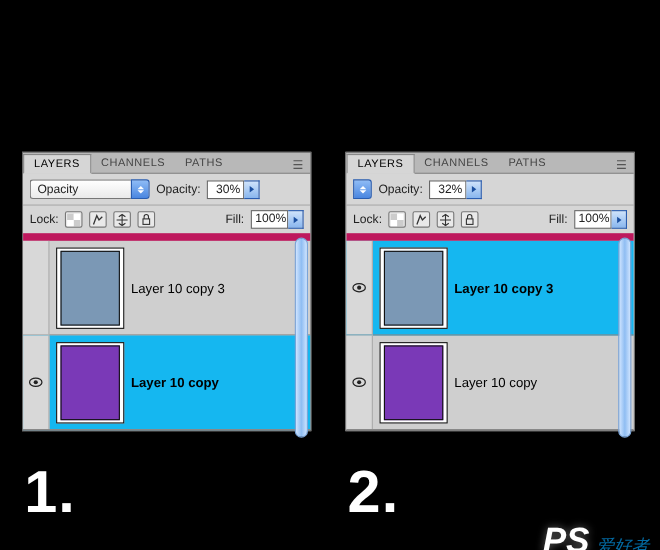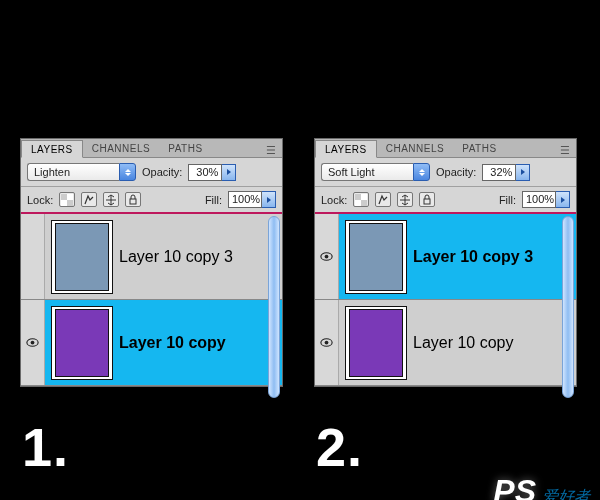--- a/index.html
+++ b/index.html
@@ -17,32 +17,32 @@
 .select-body{background:linear-gradient(#fff,#eaeaea);border:1px solid #777;border-right:none;height:18px;padding:2px 6px 0;border-radius:3px 0 0 3px;width:92px;color:#222}
 .select-btn{width:17px;height:18px;background:linear-gradient(#8fbcf6,#4a86e0);border:1px solid #2a5db0;border-radius:0 3px 3px 0;display:flex;flex-direction:column;align-items:center;justify-content:center}
 .caret-up,.caret-down{width:0;height:0;border-left:3px solid transparent;border-right:3px solid transparent}
 .caret-up{border-bottom:3px solid #fff;margin-bottom:1px}
 .caret-down{border-top:3px solid #fff}
 .lbl{color:#222}
 .pct{display:flex;align-items:flex-start}
 .pct-box{background:#fff;border:1px solid #666;height:17px;width:34px;padding:1px 3px 0;text-align:right;color:#222}
 .pct-btn{width:14px;height:17px;background:linear-gradient(#cfe3fb,#89b6ee);border:1px solid #2a5db0;border-left:none;display:flex;align-items:center;justify-content:center}
 .pct-btn .tri{width:0;height:0;border-left:4px solid #1b4fa0;border-top:3px solid transparent;border-bottom:3px solid transparent}
-.row2{display:flex;align-items:center;gap:6px;padding:4px 6px;background:#d6d6d6;border-bottom:2px solid #be185d}
+.row2{display:flex;align-items:center;gap:6px;padding:4px 6px;background:#d6d6d6;border-bottom:7px solid #be185d}
 .iconbox{width:16px;height:15px;border:1px solid #777;background:#e9e9e9;display:flex;align-items:center;justify-content:center;border-radius:2px}
 .iconbox svg{width:12px;height:12px}
 .flex-sp{flex:1}
 .layers{background:#cfcfcf}
 .layer{display:flex;align-items:center;height:86px;border-bottom:1px solid #888}
 .layer.sel{background:#15b7f0}
 .vis{width:24px;height:100%;display:flex;align-items:center;justify-content:center;border-right:1px solid #aaa;background:#d8d8d8}
 .eye{width:15px;height:15px}
 .thumb-wrap{width:62px;height:74px;margin:0 6px;background:#fff;border:1px solid #111;padding:2px;display:flex;align-items:center;justify-content:center}
 .thumb{width:54px;height:68px;border:1px solid #111}
-.lname{color:#000;font-size:16px}
+.lname{color:#000;font-size:12px}
 .layer.sel .lname{font-weight:bold;color:#000}
 .scrollbar{position:absolute;right:2px;top:77px;width:12px;height:182px;border:1px solid #7aa4d8;border-radius:6px;background:linear-gradient(90deg,#cfe4ff,#8fbdf2 50%,#cfe4ff)}
 .num{position:absolute;color:#fff;font-family:Impact,Arial Black,sans-serif;font-size:54px;font-weight:900;letter-spacing:1px}
 .num.n1{left:22px;top:400px}
 .num.n2{left:316px;top:400px}
 .watermark{position:absolute;right:6px;bottom:6px;color:#fff;font-family:"Brush Script MT",cursive;font-style:italic;display:flex;align-items:baseline;gap:6px}
 .wm-logo{font-size:32px;font-weight:bold;text-shadow:0 0 8px rgba(255,255,255,.4)}
 .wm-sub{font-size:16px;color:#0369a1;font-family:"Segoe Script",cursive}
 .wm-url{position:absolute;right:10px;bottom:2px;color:#aaa;font-size:9px;font-family:Arial}
 </style>
@@ -53,21 +53,21 @@
 
   <div class="panel p1">
     <div class="tabs">
       <div class="tab active">LAYERS</div>
       <div class="tab">CHANNELS</div>
       <div class="tab">PATHS</div>
       <div class="mini-tri">☰</div>
     </div>
     <div class="opts">
       <div class="select">
-        <div class="select-body">Lighten</div>
+        <div class="select-body">Opacity</div>
         <div class="select-btn">
             <div class="caret-up"></div>
             <div class="caret-down"></div>
           </div>
       </div>
       <span class="lbl">Opacity:</span>
       <div class="pct">
         <div class="pct-box">30%</div>
         <div class="pct-btn">
             <div class="tri"></div>
@@ -135,21 +135,20 @@
 
   <div class="panel p2">
     <div class="tabs">
       <div class="tab active">LAYERS</div>
       <div class="tab">CHANNELS</div>
       <div class="tab">PATHS</div>
       <div class="mini-tri">☰</div>
     </div>
     <div class="opts">
       <div class="select">
-        <div class="select-body">Soft Light</div>
         <div class="select-btn">
             <div class="caret-up"></div>
             <div class="caret-down"></div>
           </div>
       </div>
       <span class="lbl">Opacity:</span>
       <div class="pct">
         <div class="pct-box">32%</div>
         <div class="pct-btn">
             <div class="tri"></div>

